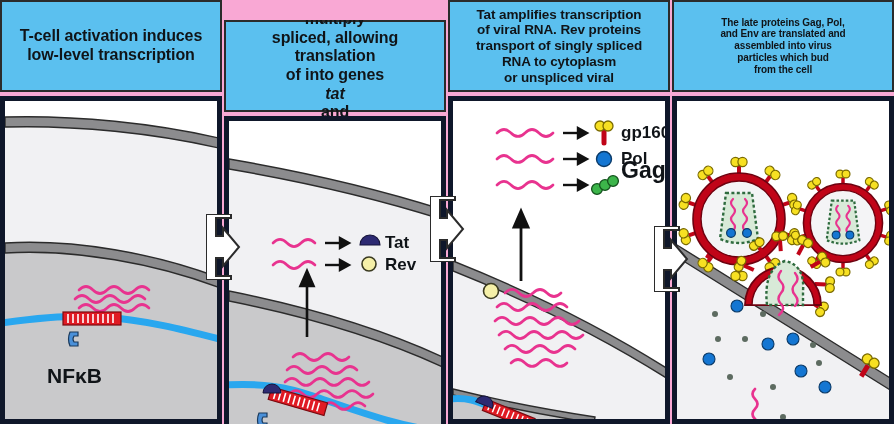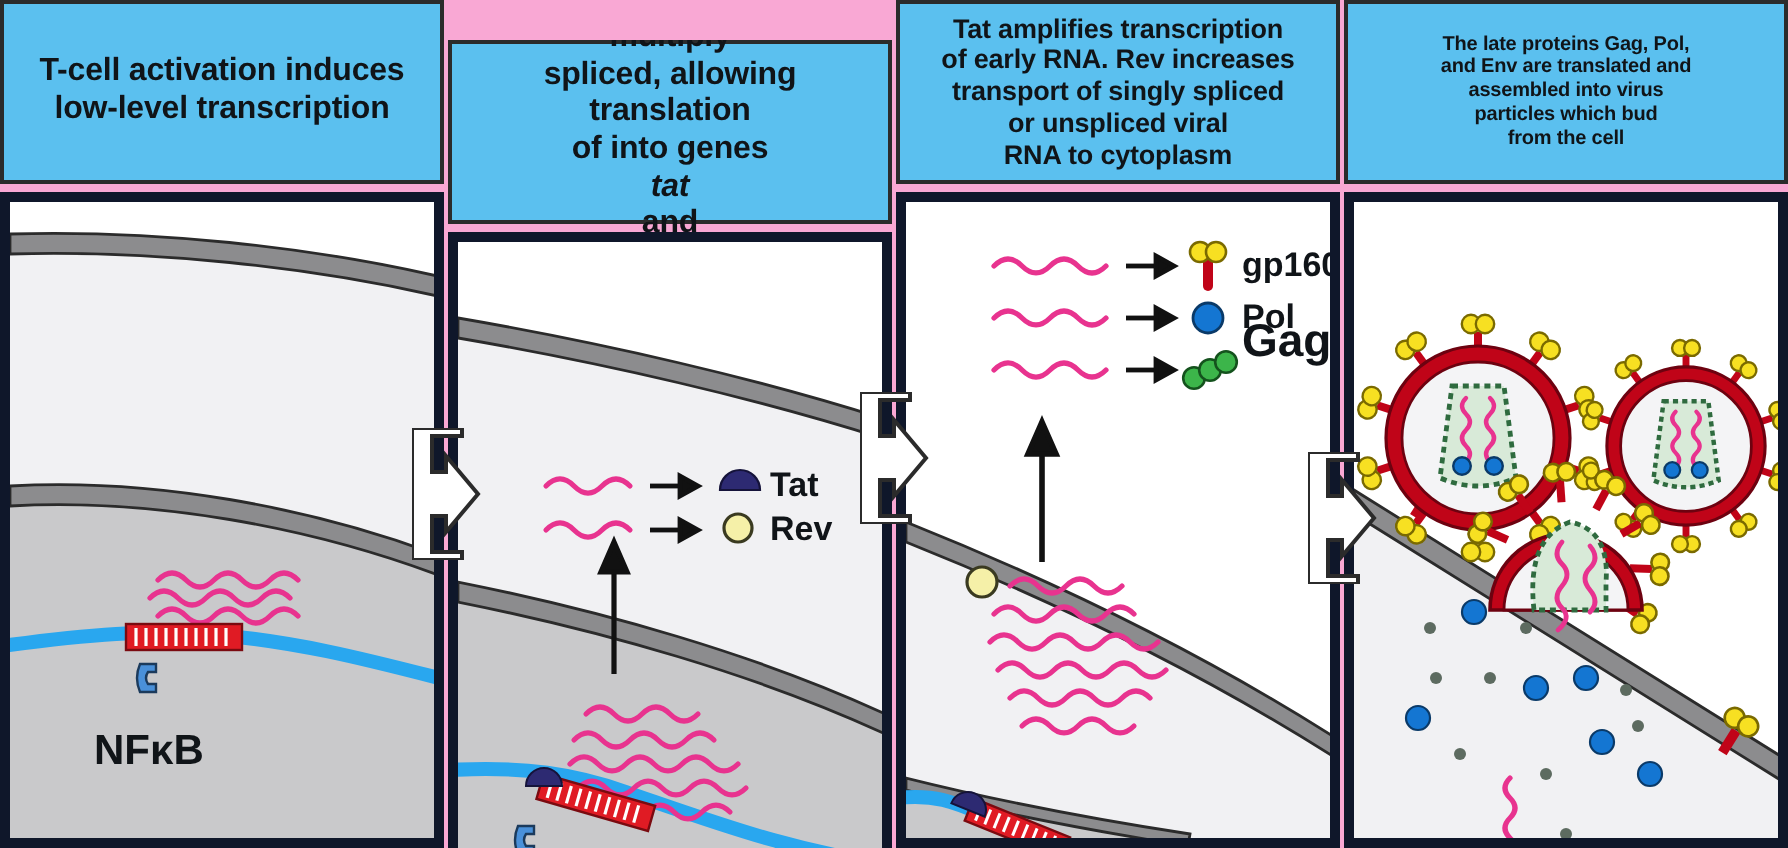--- a/index.html
+++ b/index.html
@@ -155,24 +155,24 @@
       </svg>
       <div class="lbl" style="left:156px;top:112px;font-size:17px;">Tat</div>
       <div class="lbl" style="left:156px;top:134px;font-size:17px;">Rev</div>
     </div>
   </div>
 
   <div class="panel" style="left:448px;width:222px;">
     <div class="caption" style="font-size:13.5px;">
       <div>
         <span>Tat amplifies transcription</span>
-        <span>of early RNA. Rev increases</span>
+        <span>of viral RNA. Rev proteins</span>
         <span>transport of singly spliced</span>
+        <span>RNA to cytoplasm</span>
         <span>or unspliced viral</span>
-        <span>RNA to cytoplasm</span>
       </div>
     </div>
     <div class="body-box">
       <svg class="cell-svg" width="218" height="324" viewBox="0 0 218 324">
         <rect x="0" y="0" width="218" height="324" fill="#ffffff"></rect>
         <path d="M0,166 C60,190 140,226 218,276 L218,324 L0,324 Z" fill="#f1f1f3"></path>
         <path d="M0,160 C60,184 140,220 218,270 L218,280 C140,230 60,194 0,170 Z" fill="#8c8c8e" stroke="#2b2b2b" stroke-width="1.4"></path>
         <path d="M0,296 C40,306 90,316 140,324 L0,324 Z" fill="#c9c9cb"></path>
         <path d="M0,290 C40,300 90,310 140,318 L138,324 L0,324 L0,296 Z" fill="#c9c9cb" stroke="none"></path>
         <path d="M0,288 C40,298 90,308 142,316 L141,322 C90,314 40,304 0,294 Z" fill="#8c8c8e" stroke="#2b2b2b" stroke-width="1.4"></path>

